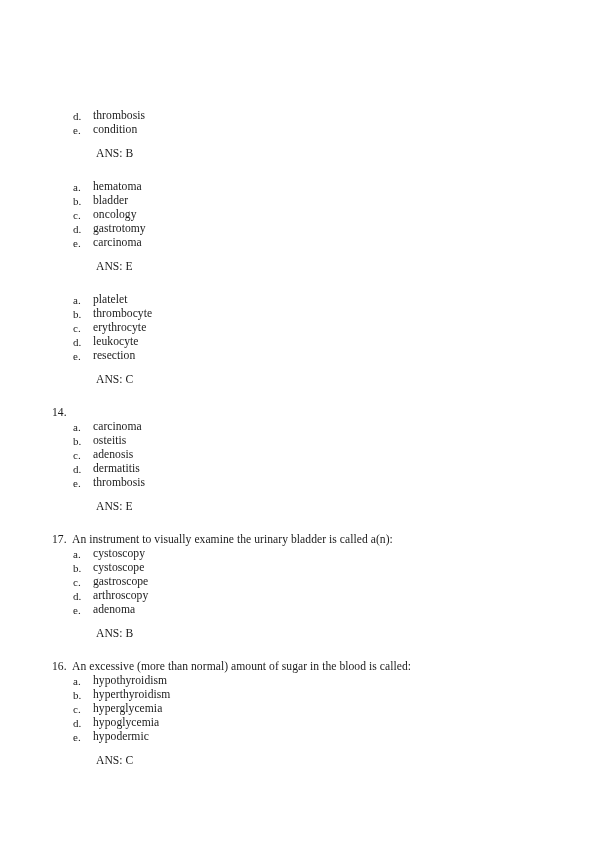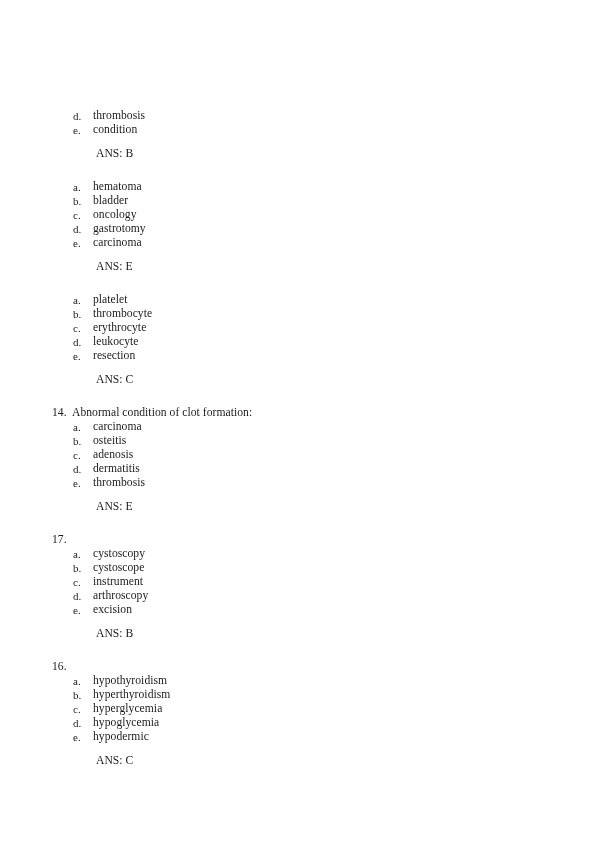--- a/index.html
+++ b/index.html
@@ -153,21 +153,20 @@
       </div>
       <div class="ans-gap"></div>
       <div class="line ans-line">ANS: C</div>
     </div>
 
     <div class="spacer-block"></div>
 
     <div class="qblock">
       <div class="line q-line">
         <span class="q-num">14.</span>
-        <span class="q-text">Abnormal condition of clot formation:</span>
       </div>
       <div class="line opt-line">
         <span class="opt-letter">a.</span>
         <span class="opt-text">carcinoma</span>
       </div>
       <div class="line opt-line">
         <span class="opt-letter">b.</span>
         <span class="opt-text">osteitis</span>
       </div>
       <div class="line opt-line">
@@ -184,50 +183,52 @@
       </div>
       <div class="ans-gap"></div>
       <div class="line ans-line">ANS: E</div>
     </div>
 
     <div class="spacer-block"></div>
 
     <div class="qblock">
       <div class="line q-line">
         <span class="q-num">17.</span>
+        <span class="q-text">An instrument to visually examine the urinary bladder is called a(n):</span>
       </div>
       <div class="line opt-line">
         <span class="opt-letter">a.</span>
         <span class="opt-text">cystoscopy</span>
       </div>
       <div class="line opt-line">
         <span class="opt-letter">b.</span>
         <span class="opt-text">cystoscope</span>
       </div>
       <div class="line opt-line">
         <span class="opt-letter">c.</span>
-        <span class="opt-text">instrument</span>
+        <span class="opt-text">gastroscope</span>
       </div>
       <div class="line opt-line">
         <span class="opt-letter">d.</span>
         <span class="opt-text">arthroscopy</span>
       </div>
       <div class="line opt-line">
         <span class="opt-letter">e.</span>
-        <span class="opt-text">excision</span>
+        <span class="opt-text">adenoma</span>
       </div>
       <div class="ans-gap"></div>
       <div class="line ans-line">ANS: B</div>
     </div>
 
     <div class="spacer-block"></div>
 
     <div class="qblock">
       <div class="line q-line">
         <span class="q-num">16.</span>
+        <span class="q-text">An excessive (more than normal) amount of sugar in the blood is called:</span>
       </div>
       <div class="line opt-line">
         <span class="opt-letter">a.</span>
         <span class="opt-text">hypothyroidism</span>
       </div>
       <div class="line opt-line">
         <span class="opt-letter">b.</span>
         <span class="opt-text">hyperthyroidism</span>
       </div>
       <div class="line opt-line">

